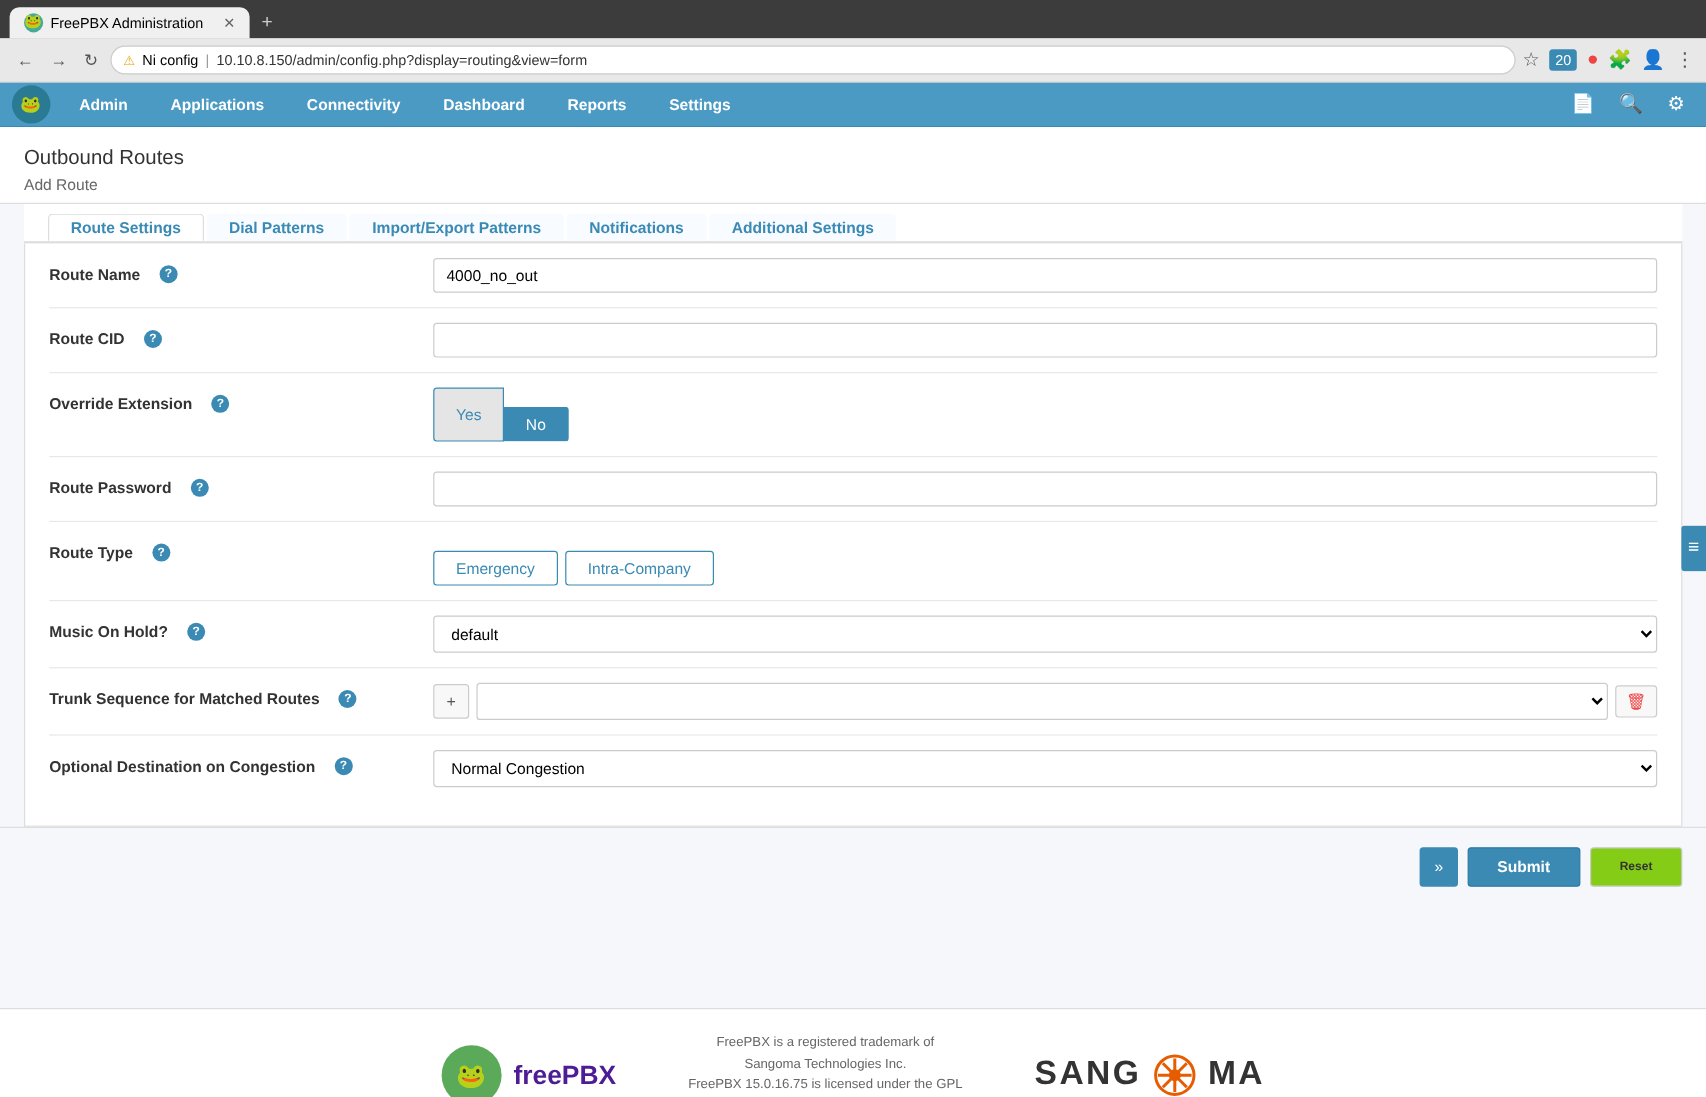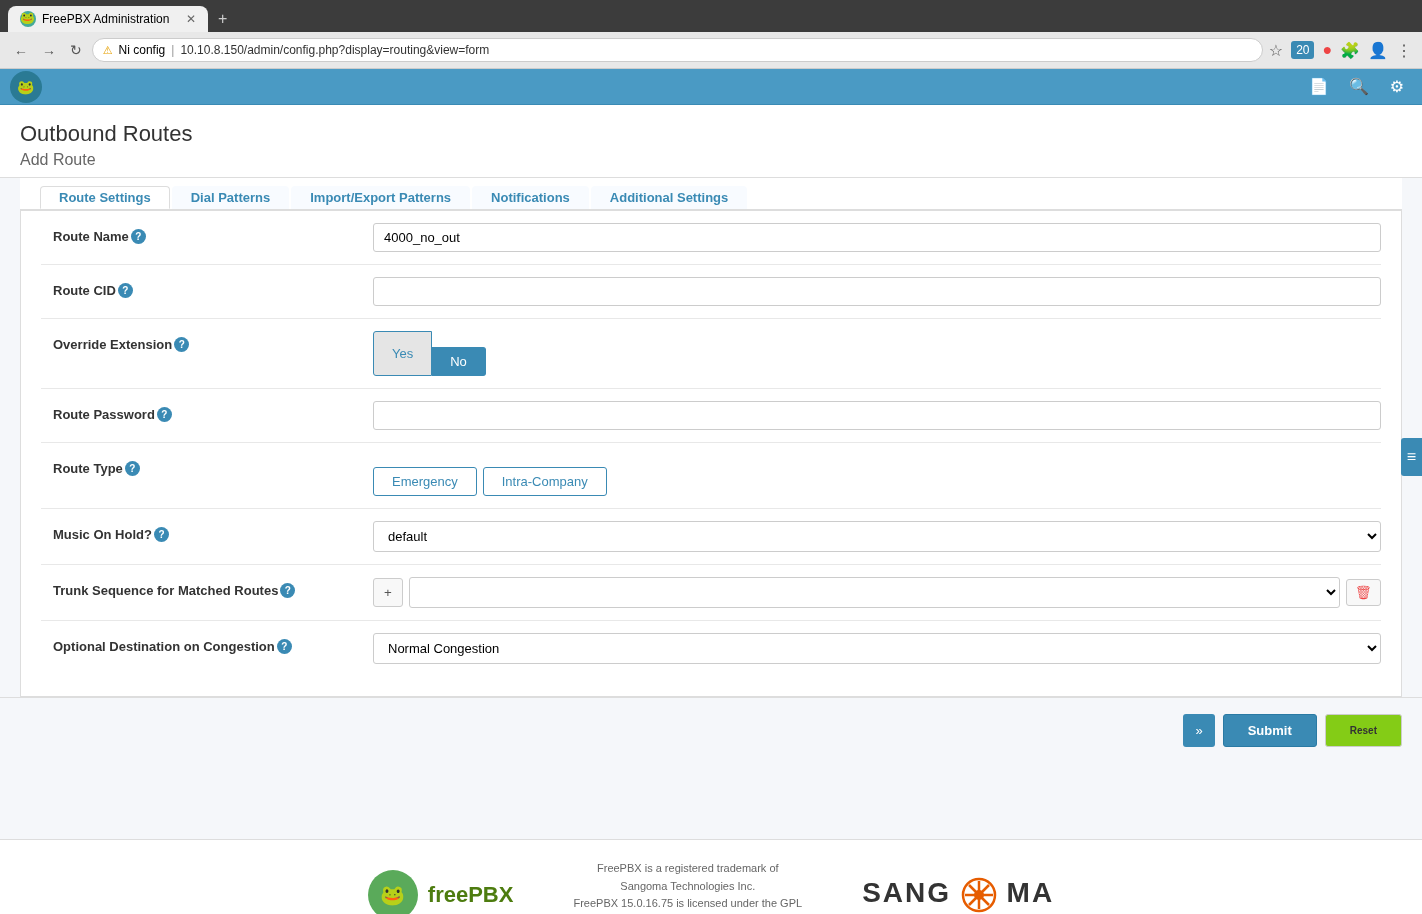--- a/index.html
+++ b/index.html
@@ -22,34 +22,34 @@
     
     .app-nav { background: #4a9ac4; display: flex; align-items: center; padding: 0 10px; border-bottom: 1px solid #3a8ab4; }
     .app-nav-logo { width: 32px; height: 32px; background: #2a7a94; border-radius: 50%; display: flex; align-items: center; justify-content: center; color: white; font-size: 14px; margin-right: 8px; }
     .nav-item { color: white; padding: 10px 16px; cursor: pointer; font-size: 13px; font-weight: bold; text-decoration: none; display: inline-block; }
     .nav-right { margin-left: auto; display: flex; gap: 4px; align-items: center; }
     .nav-right span { color: white; font-size: 16px; padding: 8px; cursor: pointer; }
 
     
     .content { background: #f5f7fa; min-height: calc(914px - 180px); padding: 0; }
     .page-header { background: white; padding: 16px 20px 8px; border-bottom: 1px solid #ddd; }
-    .page-title { font-size: 22px; font-weight: normal; color: #333; margin-bottom: 4px; }
-    .page-subtitle { font-size: 16px; color: #666; }
+    .page-title { font-size: 17px; font-weight: normal; color: #333; margin-bottom: 4px; }
+    .page-subtitle { font-size: 13px; color: #666; }
 
     
     .tabs-container { background: white; padding: 0 20px; border-bottom: 2px solid #ddd; }
     .tabs { display: flex; }
     .tab { padding: 3px 18px; cursor: pointer; border: 1px solid transparent; font-size: 13px; color: #3a8ab4; background: #f8fbff; border-radius: 4px 4px 0 0; margin-right: 2px; margin-top: 8px; font-weight: bold; }
     .tab.active { background: white; border: 1px solid #ddd; border-bottom: 1px solid white; color: #3a8ab4; z-index: 1; }
 
     
     .form-container { background: white; margin: 0; padding: 0 20px 20px; border: 1px solid #ddd; border-top: none; }
     .form-row { display: flex; align-items: flex-start; padding: 12px 0; border-bottom: 1px solid #e8e8e8; }
     .form-row:last-child { border-bottom: none; }
-    .form-label { width: 320px; min-width: 320px; padding: 6px 0; color: #333; font-size: 13px; font-weight: bold; display: flex; align-items: center; gap: 2px; margin-left: 12px; }
+    .form-label { width: 320px; min-width: 320px; padding: 6px 0; color: #333; font-size: 13px; font-weight: bold; display: flex; align-items: center; gap: 16px; }
     .form-field { flex: 1; }
     .help-icon { display: inline-flex; align-items: center; justify-content: center; width: 15px; height: 15px; background: #3a8ab4; color: white; border-radius: 50%; font-size: 10px; cursor: pointer; font-style: normal; font-weight: bold; }
     input[type="text"] { width: 100%; padding: 6px 10px; border: 1px solid #ccc; border-radius: 3px; font-size: 13px; background: white; }
 
     
     .toggle-group { display: flex; }
     .toggle-btn { padding: 6px 18px; border: 1px solid #3a8ab4; cursor: pointer; font-size: 13px; background: #e5e5e5; color: #3a8ab4; }
     .toggle-btn:first-child { border-radius: 3px 0 0 3px; }
     .toggle-btn:last-child { border-radius: 0 3px 3px 0; border-left: none; margin-top: 16px; }
     .toggle-btn.active { background: #3a8ab4; color: white; }
@@ -73,21 +73,21 @@
     
     .submit-area { display: flex; justify-content: flex-end; gap: 8px; padding: 16px 20px; background: #f5f7fa; border-top: 1px solid #ddd; }
     .btn-collapse { padding: 8px 12px; background: #3a8ab4; color: white; border: none; border-radius: 3px; cursor: pointer; font-size: 13px; }
     .btn-submit { padding: 8px 24px; background: #3a8ab4; color: white; border: 1px solid #2a7aa4; border-radius: 3px; cursor: pointer; font-size: 13px; font-weight: bold; }
     .btn-reset { padding: 8px 24px; background: #84cc16; color: #333; border: 1px solid #ccc; border-radius: 3px; cursor: pointer; font-size: 10px; font-weight: bold; }
 
     
     .footer { background: white; border-top: 1px solid #ddd; padding: 20px; display: flex; align-items: center; justify-content: center; gap: 60px; }
     .footer-logo { display: flex; align-items: center; gap: 10px; }
     .freepbx-logo-circle { width: 50px; height: 50px; border-radius: 50%; background: #5aaa5a; display: flex; align-items: center; justify-content: center; color: white; font-size: 20px; }
-    .freepbx-text { font-size: 22px; color: #4d7c0f; font-weight: bold; }
+    .freepbx-text { font-size: 22px; color: #4c1d95; font-weight: bold; }
     .footer-info { font-size: 11px; color: #666; text-align: center; line-height: 1.6; }
     .sangoma-logo { display: flex; align-items: center; gap: 8px; }
     .sangoma-icon { width: 36px; height: 36px; }
 
     
     .sidebar-toggle { position: fixed; right: 0; top: 50%; transform: translateY(-50%); background: #3a8ab4; color: white; padding: 10px 6px; cursor: pointer; border-radius: 3px 0 0 3px; font-size: 16px; }
   </style>
 </head>
 <body>
 
@@ -115,20 +115,28 @@
     <span style="font-size:12px;background:#3a8ab4;color:white;padding:2px 5px;border-radius:3px;">20</span>
     <span style="color:#e44;">●</span>
     <span>🧩</span>
     <span>👤</span>
     <span>⋮</span>
   </div>
 </div>
 
 <div class="app-nav">
   <div class="app-nav-logo">🐸</div>
+  <nav>
+    <a class="nav-item">Admin</a>
+    <a class="nav-item">Applications</a>
+    <a class="nav-item">Connectivity</a>
+    <a class="nav-item">Dashboard</a>
+    <a class="nav-item">Reports</a>
+    <a class="nav-item">Settings</a>
+  </nav>
   <div class="nav-right">
     <span>📄</span>
     <span>🔍</span>
     <span>⚙</span>
   </div>
 </div>
 
 <div class="content">
 
   <div class="page-header">

